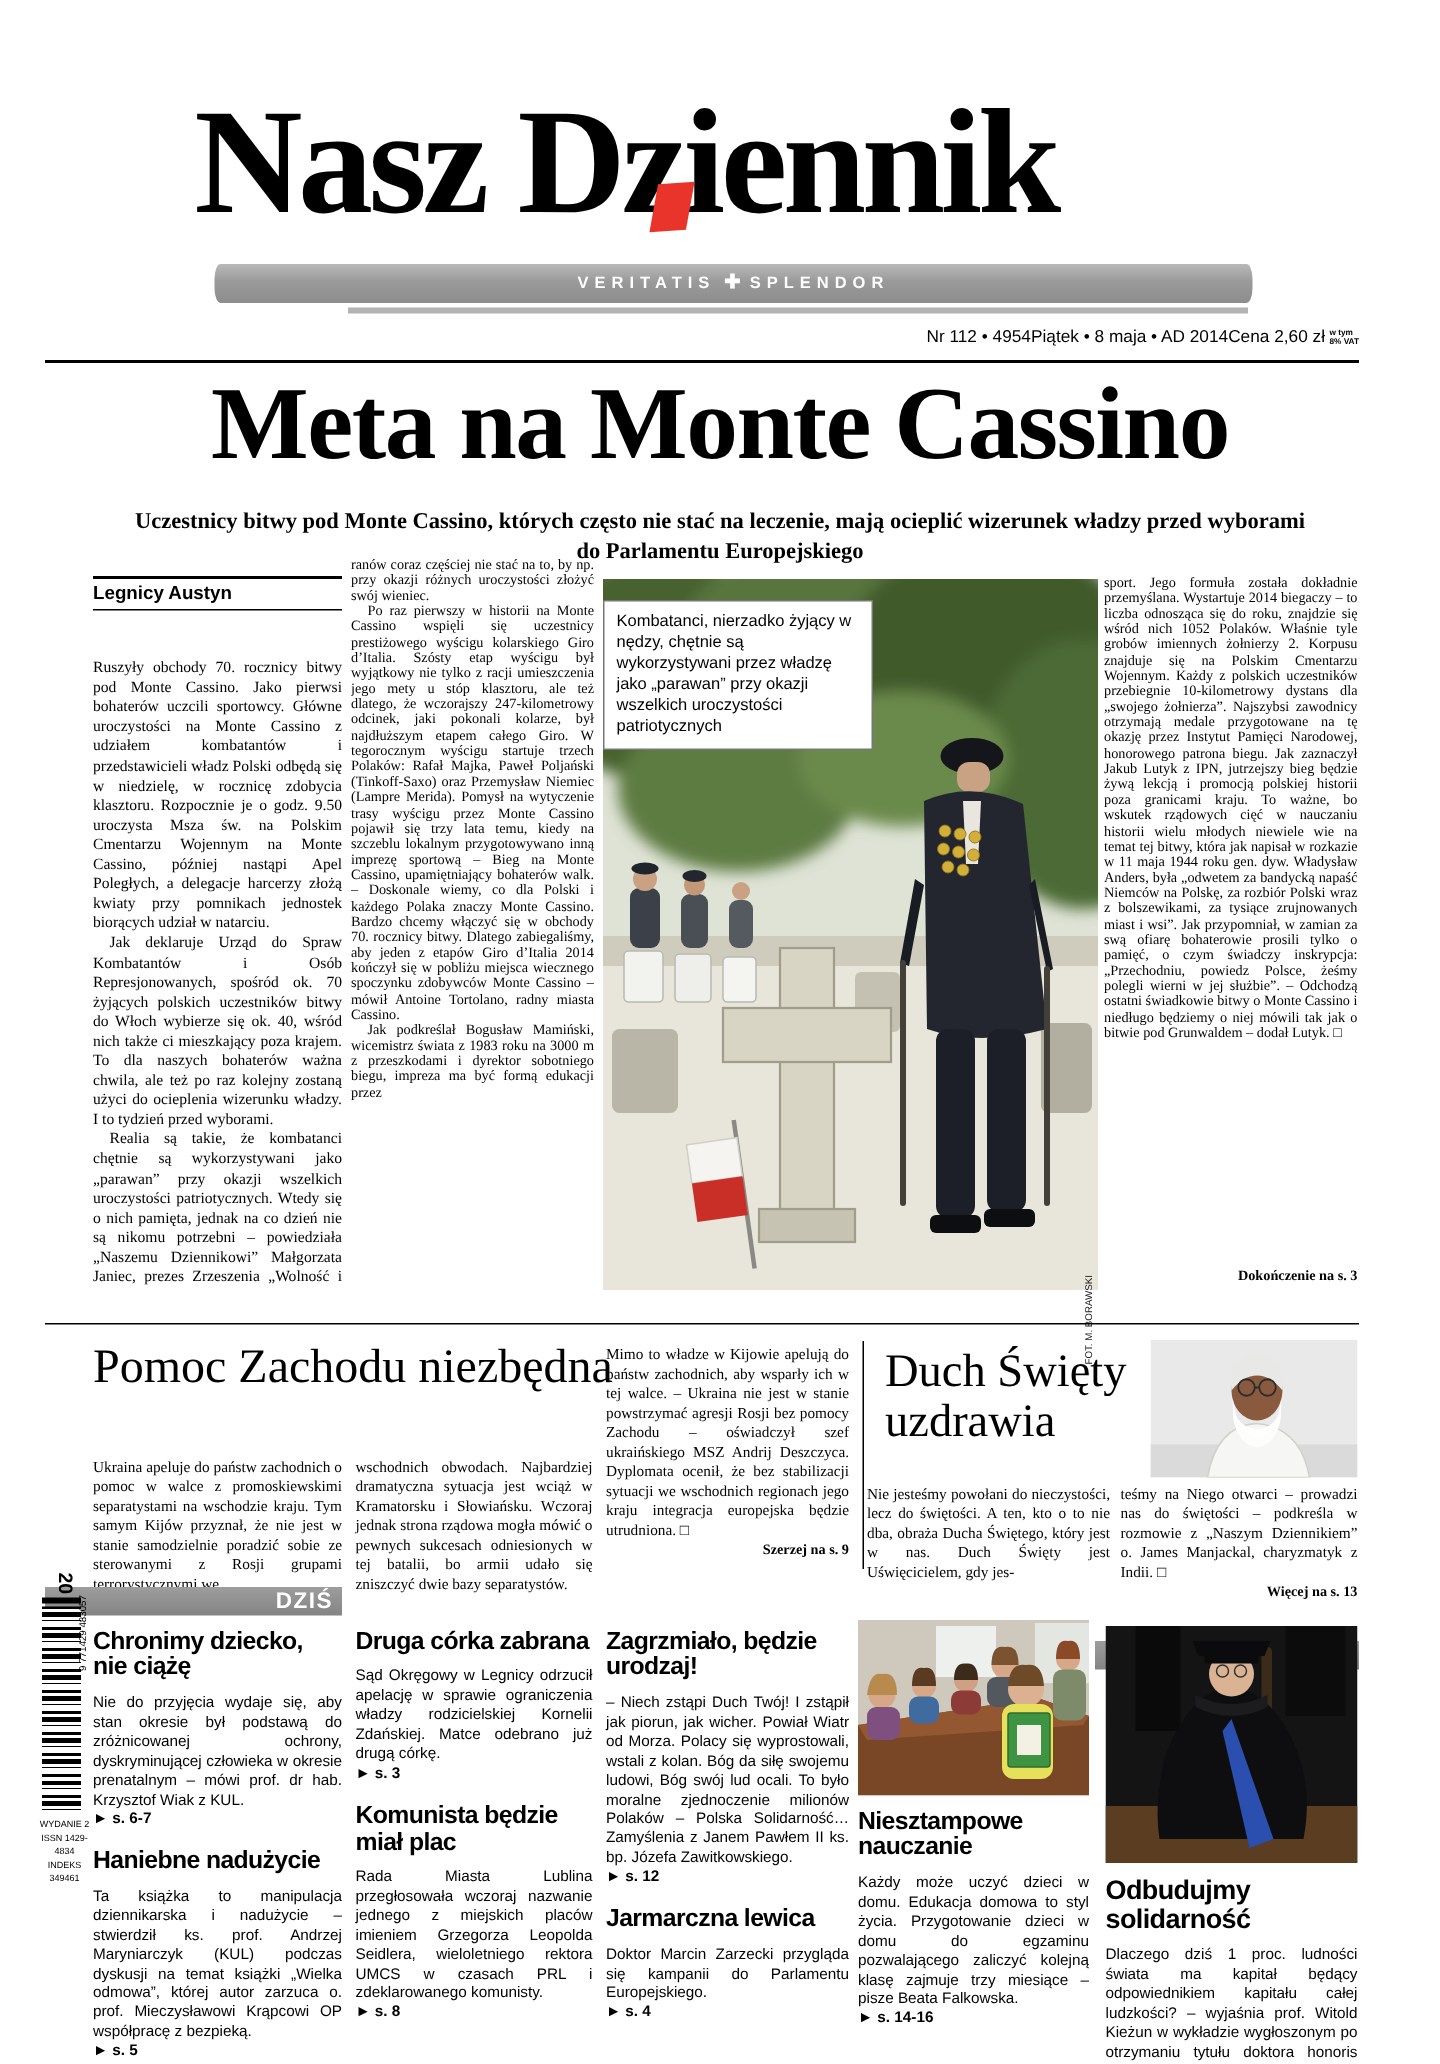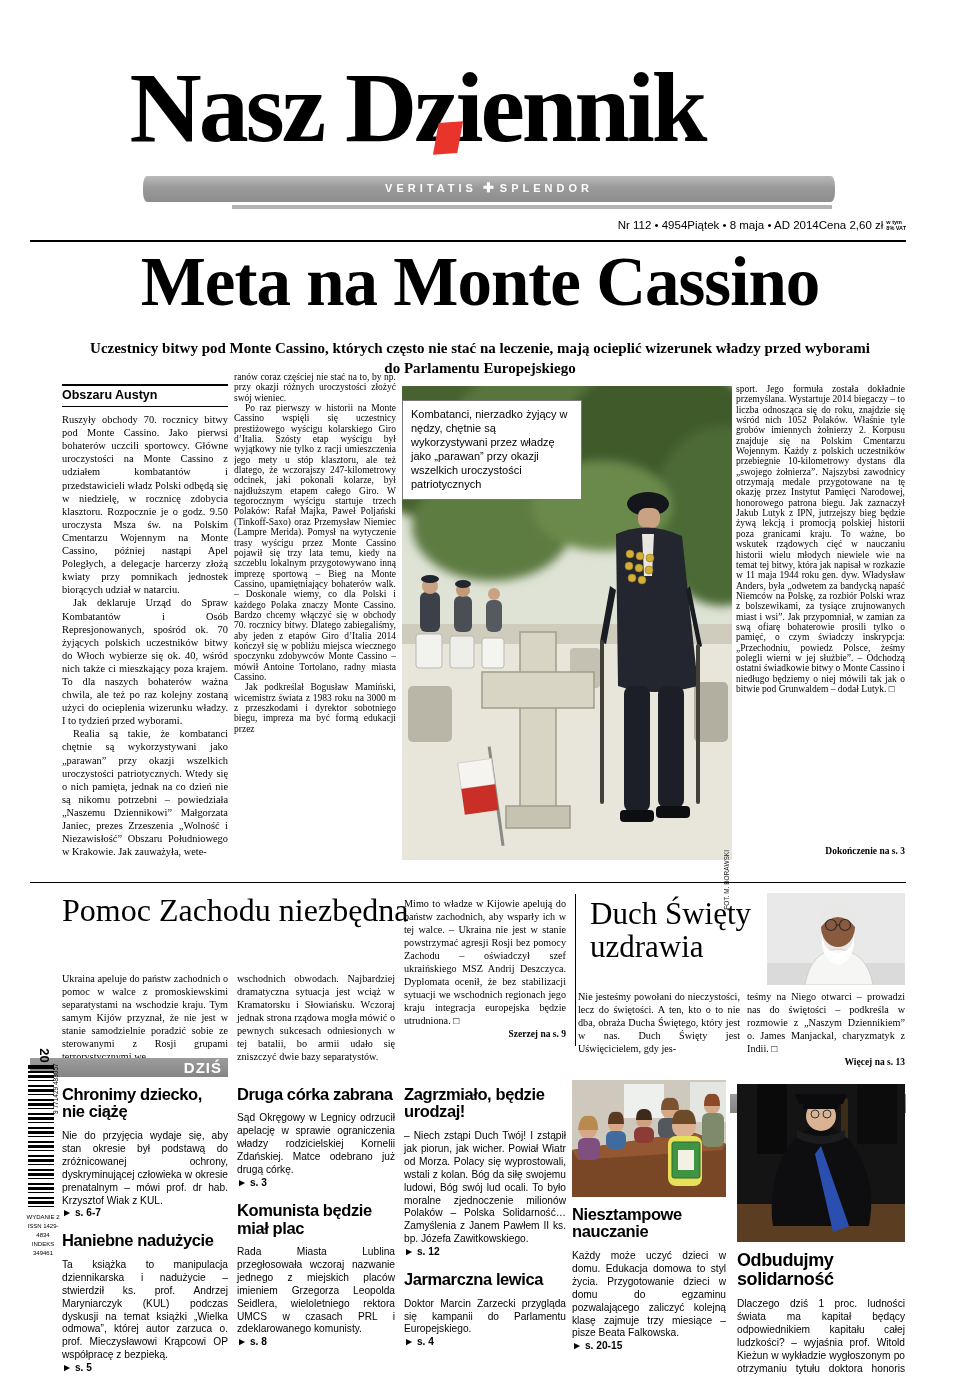--- a/index.html
+++ b/index.html
@@ -31,21 +31,21 @@
     font-weight:bold;font-size:69px;line-height:1;letter-spacing:-1px;}
   .lead-subhead{top:338px;left:90px;width:780px;text-align:center;
     font-weight:bold;font-size:15px;line-height:1.35;}
 
   .byline{border-top:2px solid #000;border-bottom:1px solid #000;padding:3px 0 4px;
     font-family:"Liberation Sans",sans-serif;font-weight:bold;font-size:12.5px;}
   .col{text-align:justify;}
   .col p{margin:0;}
   .col p + p{text-indent:11px;}
   .lead-c1{top:384px;left:62px;width:166px;font-size:10.4px;line-height:13.1px;height:476px;overflow:hidden;}
-  .lead-c1 .coltext{margin-top:6px;}
+  .lead-c1 .coltext{margin-top:32px;}
   .lead-c2{top:372px;left:234px;width:162px;font-size:9.5px;line-height:10.35px;height:476px;overflow:hidden;}
   .lead-c3{top:384px;left:736px;width:169px;font-size:9.5px;line-height:10.35px;height:458px;overflow:hidden;}
   .continuation{top:846px;left:736px;width:169px;text-align:right;font-size:9.5px;font-weight:bold;}
 
   .lead-photo{top:386px;left:402px;width:330px;height:474px;}
   .caption-box{top:14px;left:0;width:162px;background:#fff;border:1px solid #777;
     padding:7px 8px;font-family:"Liberation Sans",sans-serif;font-size:11px;line-height:1.27;}
   .photo-credit{right:2px;bottom:10px;transform:rotate(-90deg);transform-origin:100% 100%;
     font-family:"Liberation Sans",sans-serif;font-size:6.5px;color:#222;white-space:nowrap;}
 
@@ -118,21 +118,21 @@
         <span>8% VAT</span>
       </span>
     </span>
   </div>
   <div class="abs top-rule"></div>
 
   <div class="abs lead-headline">Meta na Monte Cassino</div>
   <div class="abs lead-subhead">Uczestnicy bitwy pod Monte Cassino, których często nie stać na leczenie, mają ocieplić wizerunek władzy przed wyborami do Parlamentu Europejskiego</div>
 
   <div class="abs lead-c1 col">
-    <div class="byline">Obszaru Austyn</div>
+    <div class="byline">Legnicy Austyn</div>
     <div class="coltext">
       <p>Ruszyły obchody 70. rocznicy bitwy pod Monte Cassino. Jako pierwsi bohaterów uczcili sportowcy. Główne uroczystości na Monte Cassino z udziałem kombatantów i przedstawicieli władz Polski odbędą się w niedzielę, w rocznicę zdobycia klasztoru. Rozpocznie je o godz. 9.50 uroczysta Msza św. na Polskim Cmentarzu Wojennym na Monte Cassino, później nastąpi Apel Poległych, a delegacje harcerzy złożą kwiaty przy pomnikach jednostek biorących udział w natarciu.</p>
       <p>Jak deklaruje Urząd do Spraw Kombatantów i Osób Represjonowanych, spośród ok. 70 żyjących polskich uczestników bitwy do Włoch wybierze się ok. 40, wśród nich także ci mieszkający poza krajem. To dla naszych bohaterów ważna chwila, ale też po raz kolejny zostaną użyci do ocieplenia wizerunku władzy. I to tydzień przed wyborami.</p>
       <p>Realia są takie, że kombatanci chętnie są wykorzystywani jako „parawan” przy okazji wszelkich uroczystości patriotycznych. Wtedy się o nich pamięta, jednak na co dzień nie są nikomu potrzebni – powiedziała „Naszemu Dziennikowi” Małgorzata Janiec, prezes Zrzeszenia „Wolność i Niezawisłość” Obszaru Południowego w Krakowie. Jak zauważyła, wete-</p>
     </div>
   </div>
 
   <div class="abs lead-c2 col">
     <p>ranów coraz częściej nie stać na to, by np. przy okazji różnych uroczystości złożyć swój wieniec.</p>
     <p>Po raz pierwszy w historii na Monte Cassino wspięli się uczestnicy prestiżowego wyścigu kolarskiego Giro d’Italia. Szósty etap wyścigu był wyjątkowy nie tylko z racji umieszczenia jego mety u stóp klasztoru, ale też dlatego, że wczorajszy 247-kilometrowy odcinek, jaki pokonali kolarze, był najdłuższym etapem całego Giro. W tegorocznym wyścigu startuje trzech Polaków: Rafał Majka, Paweł Poljański (Tinkoff-Saxo) oraz Przemysław Niemiec (Lampre Merida). Pomysł na wytyczenie trasy wyścigu przez Monte Cassino pojawił się trzy lata temu, kiedy na szczeblu lokalnym przygotowywano inną imprezę sportową – Bieg na Monte Cassino, upamiętniający bohaterów walk. – Doskonale wiemy, co dla Polski i każdego Polaka znaczy Monte Cassino. Bardzo chcemy włączyć się w obchody 70. rocznicy bitwy. Dlatego zabiegaliśmy, aby jeden z etapów Giro d’Italia 2014 kończył się w pobliżu miejsca wiecznego spoczynku zdobywców Monte Cassino – mówił Antoine Tortolano, radny miasta Cassino.</p>
@@ -317,21 +317,21 @@
         <path d="M100 44 Q101 28 112 30 Q123 28 124 44Z" fill="#6d4a28"></path>
       <rect x="96" y="56" width="34" height="50" rx="8" fill="#e7e05a"></rect>
       <rect x="100" y="62" width="28" height="36" rx="2" fill="#3f9444" stroke="#2c6d31"></rect>
       <rect x="106" y="70" width="16" height="20" fill="#f3f1e4"></rect>
       <circle cx="140" cy="26" r="8" fill="#d6a888"></circle>
         <path d="M132 26 Q132 12 140 14 Q148 12 148 26Z" fill="#8a4a28"></path>
       <rect x="130" y="33" width="22" height="34" rx="6" fill="#7e8b6a"></rect>
     </svg>
     <h3 class="b-title">Niesztampowe nauczanie</h3>
     <p class="b-text">Każdy może uczyć dzieci w domu. Edukacja domowa to styl życia. Przygotowanie dzieci w domu do egzaminu pozwalającego zaliczyć kolejną klasę zajmuje trzy miesiące – pisze Beata Falkowska.</p>
-    <p class="b-page">► s. 20-15</p>
+    <p class="b-page">► s. 14-16</p>
   </div>
 
   <div class="abs bcol bc5">
     <svg class="bphoto" width="168" height="158" viewBox="0 0 168 158" aria-hidden="true">
       <rect width="168" height="158" fill="#141414"></rect>
       <rect y="120" width="168" height="38" fill="#5b3d22"></rect>
       <rect x="20" y="0" width="30" height="70" fill="#0a0a0a"></rect>
       <rect x="120" y="0" width="40" height="60" fill="#0c0c0c"></rect>
       <rect x="104" y="14" width="7" height="100" rx="3" fill="#3a2c18"></rect>
       <path d="M84 40 Q56 44 40 86 Q32 118 36 142 L132 142 Q138 110 128 84 Q114 46 84 40Z" fill="#0e0e10"></path>

